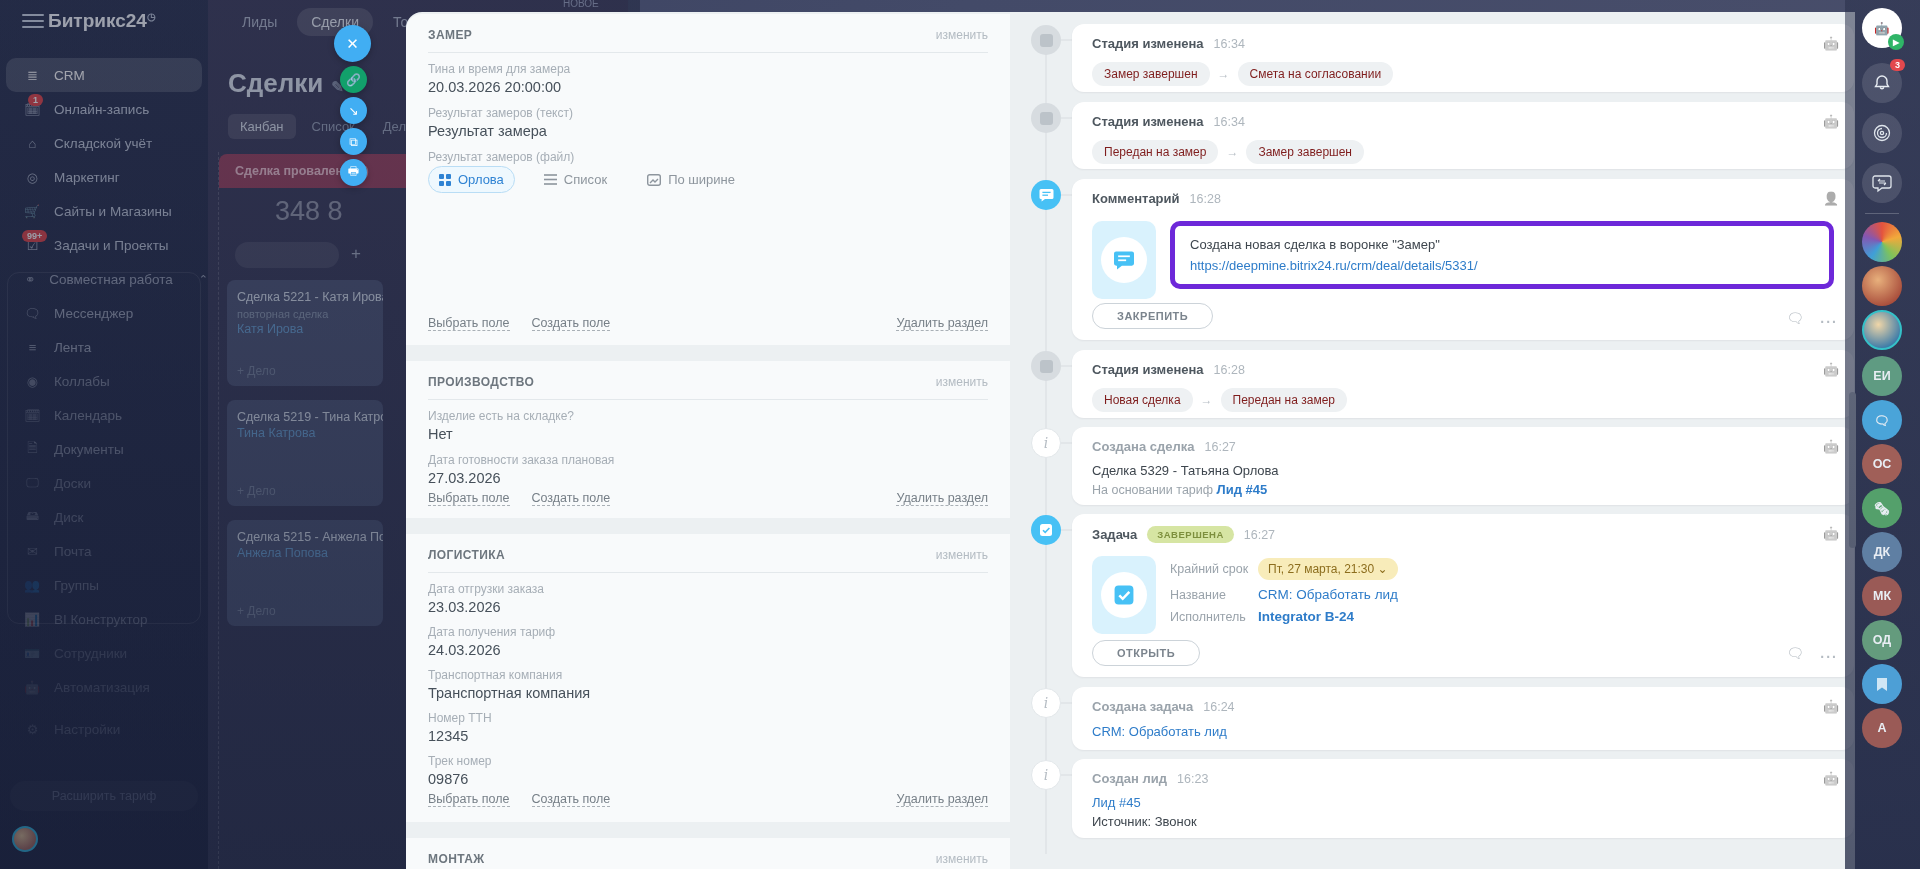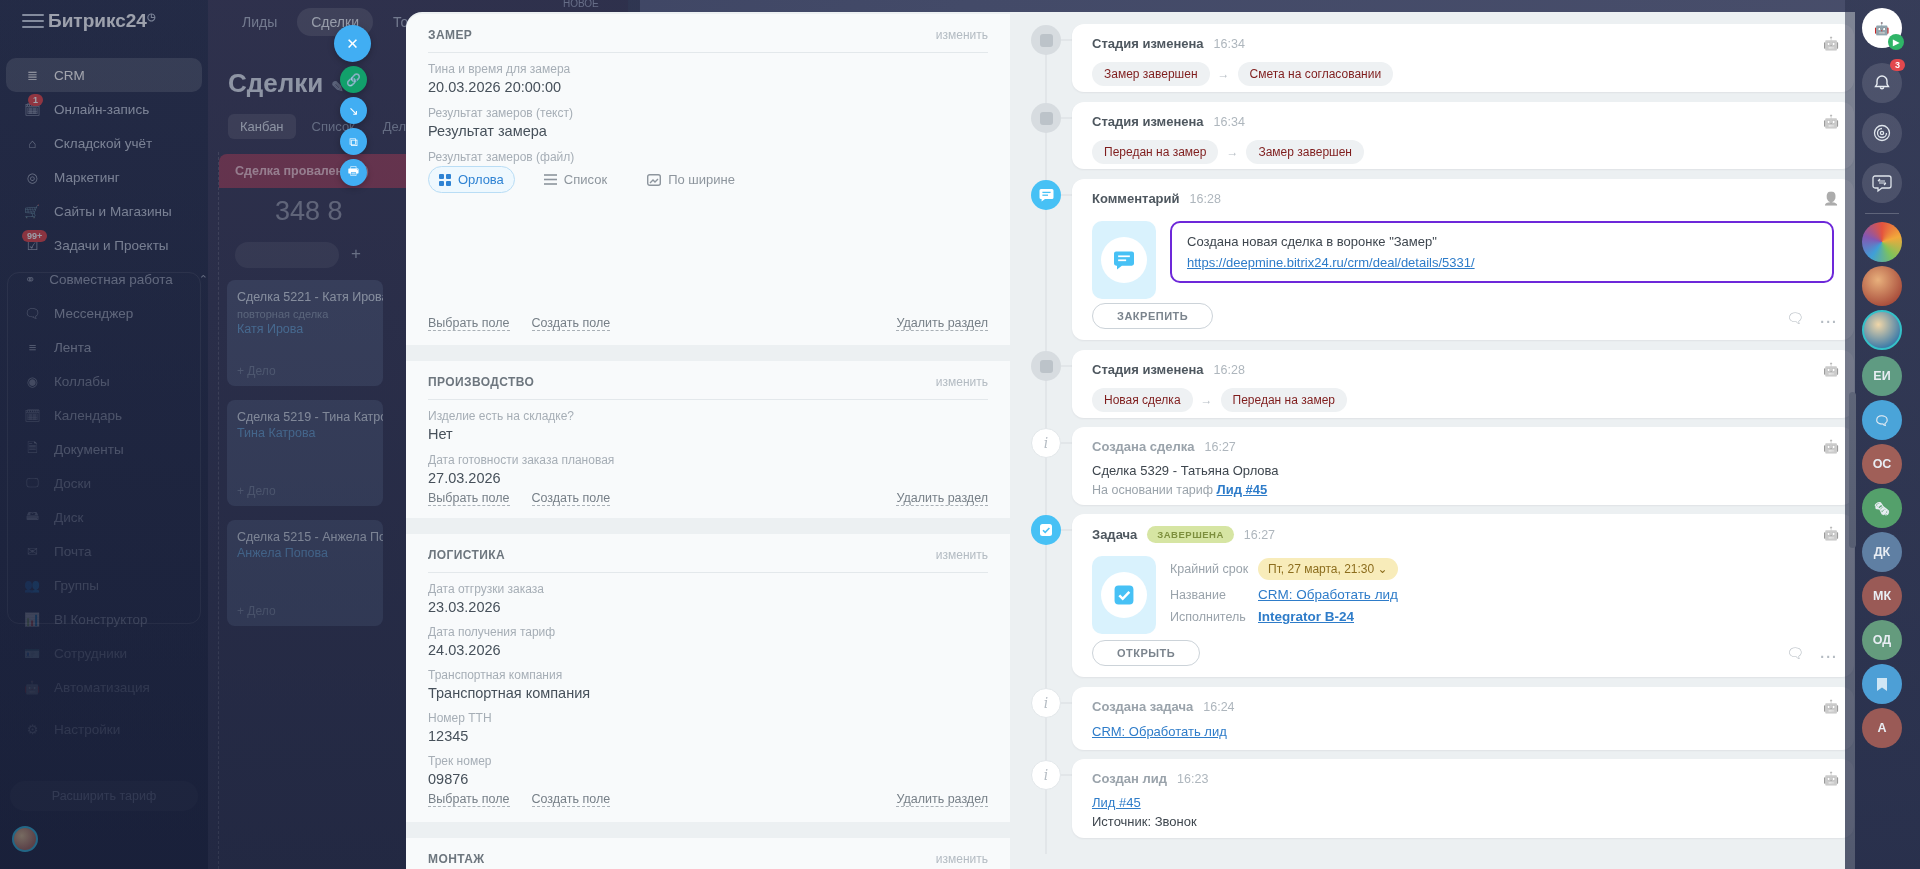--- a/index.html
+++ b/index.html
@@ -105,30 +105,30 @@
   .chip { background:#eef1f3; border-radius:13px; padding:5px 12px; font-size:12px; color:#7f1d1d; white-space:nowrap; }
   .chiparrow { color:#b7bec5; font-size:12px; }
   .ric { position:absolute; left:17px; width:30px; height:30px; border-radius:50%; background:#d7dce0;
          display:flex; align-items:center; justify-content:center; z-index:2; }
   .ric.white { background:#fff; border:1px solid #e2e7ea; color:#b6bdc4; font-family:"DejaVu Serif",serif;
                font-size:14px; font-style:italic; }
   .ric.blue { background:#47c1f5; }
   .ric .sq { width:13px; height:13px; border-radius:3px; background:#bcc3c9; }
   .rconn { position:absolute; left:47px; width:12px; height:2px; background:#e2e6e9; }
   .cornerico { position:absolute; right:14px; top:12px; font-size:13px; filter:grayscale(1) opacity(.55); }
-  .tlink { color:#2e7cc9; font-size:13px; cursor:pointer;text-decoration:underline; }
+  .tlink { color:#2e7cc9; font-size:13px; cursor:pointer; }
   .tdark { color:#3e464e; font-size:13px; }
   .obtn { position:absolute; left:20px; background:#fff; border:1px solid #ccd3d9; border-radius:16px;
           padding:6px 24px; font-size:11px; font-weight:bold; letter-spacing:.5px; color:#7b848d; cursor:pointer; }
   .cbicons { position:absolute; right:16px; display:flex; gap:16px; color:#b4bbc2; font-size:14px; }
   .tile { position:absolute; left:20px; width:64px; height:78px; background:#d9f2fd; border-radius:10px;
           display:flex; align-items:center; justify-content:center; }
   .tile .circ { width:46px; height:46px; border-radius:50%; background:#fff; display:flex;
                 align-items:center; justify-content:center; }
-  .cbox { position:absolute; left:98px; right:20px; border:2px solid #6d28d9; border-radius:10px;
+  .cbox { position:absolute; left:98px; right:20px; border:5px solid #6d28d9; border-radius:10px;
           padding:11px 15px; }
   .badge-done { background:#d6e5a3; color:#7d8f3d; font-size:9.5px; font-weight:bold; letter-spacing:.5px;
                 border-radius:10px; padding:3px 10px; }
   .dlchip { background:#f8ecba; color:#8c6d1d; font-size:12px; border-radius:12px; padding:4px 10px; cursor:pointer; }
   .tfl { color:#9aa3ab; font-size:12.5px; width:88px; }
   .tfr { display:flex; margin-bottom:7px; align-items:center; }
   .sbar { position:absolute; left:1443px; top:380px; width:7px; height:156px; background:#c7cdd2;
           border-radius:4px; cursor:grab; }
 
   

